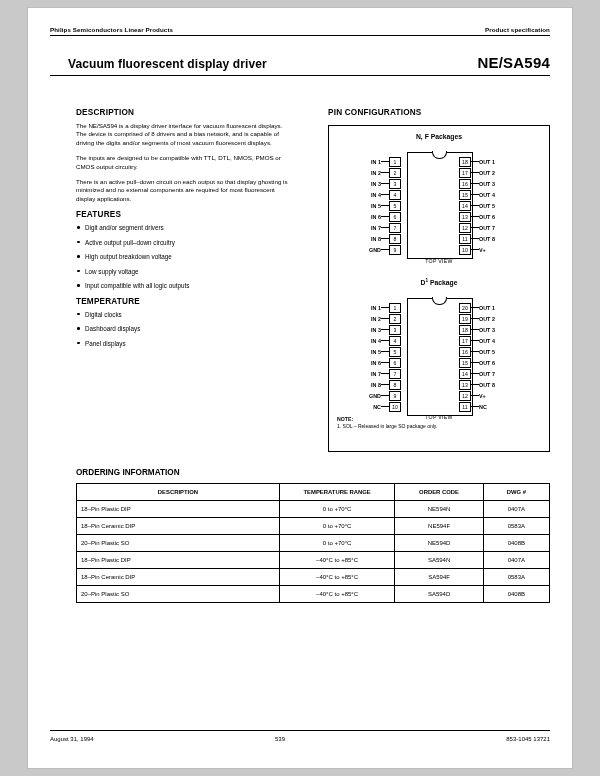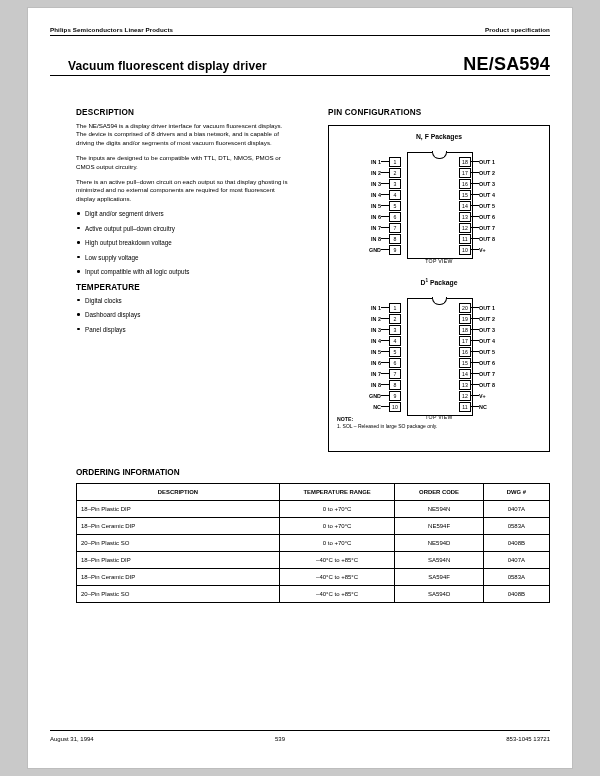--- a/index.html
+++ b/index.html
@@ -27,21 +27,21 @@
   .hdr-rule {
     position:absolute; left:22px; right:22px; top:27px;
     border-top:1.1px solid #000;
   }
 
   .title-row {
     position:absolute; left:40px; right:22px; top:46px;
     display:flex; justify-content:space-between; align-items:baseline;
   }
   .doc-title { font-size:12px; font-weight:bold; letter-spacing:.1px;text-align:right; }
-  .doc-part  { font-size:18px; font-weight:bold; letter-spacing:.2px; }
+  .doc-part  { font-size:15px; font-weight:bold; letter-spacing:.2px; }
   .title-rule {
     position:absolute; left:22px; right:22px; top:67px;
     border-top:1.1px solid #000;
   }
 
   
   .lcol { position:absolute; left:48px; top:100px; width:215px; }
   h2.sec {
     font-size:8.2px; font-weight:bold; margin:0 0 5px 0; letter-spacing:.2px;
   }
@@ -150,20 +150,21 @@
     <span class="doc-part">NE/SA594</span>
   </div>
   <div class="title-rule"></div>
 
   <div class="lcol">
     <h2 class="sec">DESCRIPTION</h2>
     <p class="body-p">The NE/SA594 is a display driver interface for vacuum fluorescent displays. The device is comprised of 8 drivers and a bias network, and is capable of driving the digits and/or segments of most vacuum fluorescent displays.</p>
     <p class="body-p">The inputs are designed to be compatible with TTL, DTL, NMOS, PMOS or CMOS output circuitry.</p>
     <p class="body-p">There is an active pull–down circuit on each output so that display ghosting is minimized and no external components are required for most fluorescent display applications.</p>
 
+    <h2 class="sec sp-feat">FEATURES</h2>
     <ul class="blist">
       <li>Digit and/or segment drivers</li>
       <li>Active output pull–down circuitry</li>
       <li>High output breakdown voltage</li>
       <li>Low supply voltage</li>
       <li>Input compatible with all logic outputs</li>
     </ul>
 
     <h2 class="sec sp-app">TEMPERATURE</h2>
     <ul class="blist">

